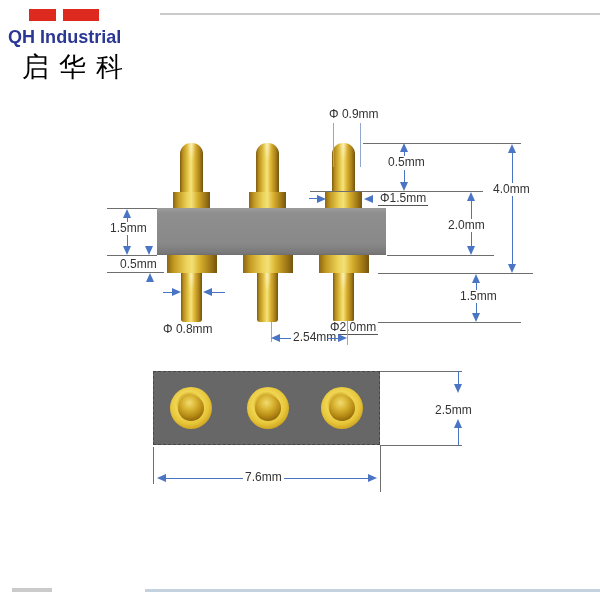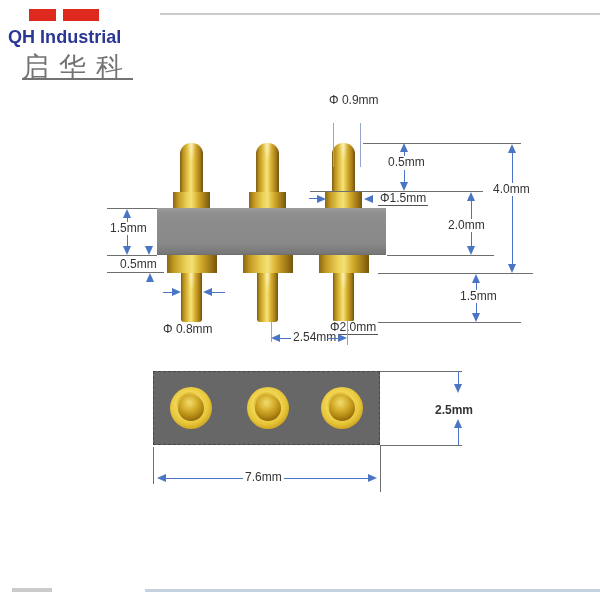--- a/index.html
+++ b/index.html
@@ -36,22 +36,22 @@
   .housing{background:linear-gradient(180deg,#9c9c9c 0%,#8e8e8e 12%,#898989 75%,#787878 96%,#6d6d6d 100%);}
   
   .cup{position:absolute;width:42px;height:42px;border-radius:50%;
        background:radial-gradient(circle at 46% 42%,
           #b8911c 0%,#ca9f20 26%,#f0d654 40%,#e7c538 58%,#d2a825 72%,#8a6410 90%,#5f470a 100%);}
   .dome{position:absolute;width:26px;height:26px;border-radius:50%;
        background:radial-gradient(circle at 44% 30%,
           #f0dc6e 0%,#d9b433 30%,#b68b14 58%,#8a6208 82%,#6e4d05 100%);}
   .logo-en{position:absolute;font-weight:bold;font-size:19px;letter-spacing:0px;color:#2b3795;
            transform:scaleX(.95);transform-origin:left;}
-  .logo-cn{position:absolute;font-size:27px;letter-spacing:10px;color:#737373;
-           font-family:"DejaVu Serif",serif;text-decoration:underline;}
+  .logo-cn{position:absolute;font-size:27px;letter-spacing:10px;color:#000000;
+           font-family:"DejaVu Serif",serif;}
   .decor{position:absolute;}
 </style>
 </head>
 <body>
 
 <div id="canvas">
 
   <div class="decor" style="left:29px;top:9px;width:27px;height:12px;background:#de2a1e;"></div>
   <div class="decor" style="left:63px;top:9px;width:36px;height:12px;background:#de2a1e;"></div>
   <div class="decor" style="left:160px;top:13px;width:440px;height:2px;background:#cbcbcb;"></div>
@@ -78,21 +78,21 @@
 
   <div class="hl" style="left:363px;top:143px;width:158px;"></div>
   <div class="hl" style="left:310px;top:191px;width:173px;"></div>
   <div class="hl" style="left:387px;top:255px;width:107px;"></div>
   <div class="hl" style="left:378px;top:273px;width:155px;"></div>
   <div class="hl" style="left:378px;top:322px;width:143px;"></div>
   <div class="hl" style="left:107px;top:208px;width:50px;"></div>
   <div class="hl" style="left:107px;top:255px;width:50px;"></div>
   <div class="hl" style="left:107px;top:272px;width:57px;"></div>
 
-  <div class="dt" style="left:327px;top:94px;">Φ 0.9mm</div>
+  <div class="dt" style="left:327px;top:108px;">Φ 0.9mm</div>
   <div class="xl" style="left:333px;top:123px;height:44px;"></div>
   <div class="xl" style="left:360px;top:123px;height:44px;"></div>
 
   <div class="ar a-up" style="left:400px;top:143px;"></div>
   <div class="bv" style="left:404px;top:152px;height:5px;"></div>
   <div class="dt" style="left:386px;top:156px;">0.5mm</div>
   <div class="bv" style="left:404px;top:170px;height:12px;"></div>
   <div class="ar a-down" style="left:400px;top:182px;"></div>
 
   <div class="bh" style="left:309px;top:198px;width:8px;"></div>
@@ -145,21 +145,21 @@
   <div class="dome" style="left:178px;top:395px;"></div>
   <div class="cup" style="left:247px;top:387px;"></div>
   <div class="dome" style="left:255px;top:395px;"></div>
   <div class="cup" style="left:321px;top:387px;"></div>
   <div class="dome" style="left:329px;top:395px;"></div>
 
   <div class="hl" style="left:380px;top:371px;width:82px;"></div>
   <div class="hl" style="left:380px;top:445px;width:82px;"></div>
   <div class="bv" style="left:458px;top:371px;height:14px;"></div>
   <div class="ar a-down" style="left:454px;top:384px;"></div>
-  <div class="dt" style="left:433px;top:404px;font-weight:bold;">2.5mm</div>
+  <div class="dt" style="left:433px;top:404px;">2.5mm</div>
   <div class="ar a-up" style="left:454px;top:419px;"></div>
   <div class="bv" style="left:458px;top:428px;height:17px;"></div>
 
   <div class="vl" style="left:153px;top:447px;height:37px;"></div>
   <div class="vl" style="left:380px;top:445px;height:47px;"></div>
   <div class="ar a-left" style="left:157px;top:474px;"></div>
   <div class="bh" style="left:166px;top:478px;width:77px;"></div>
   <div class="dt" style="left:243px;top:471px;">7.6mm</div>
   <div class="bh" style="left:284px;top:478px;width:84px;"></div>
   <div class="ar a-right" style="left:368px;top:474px;"></div>

